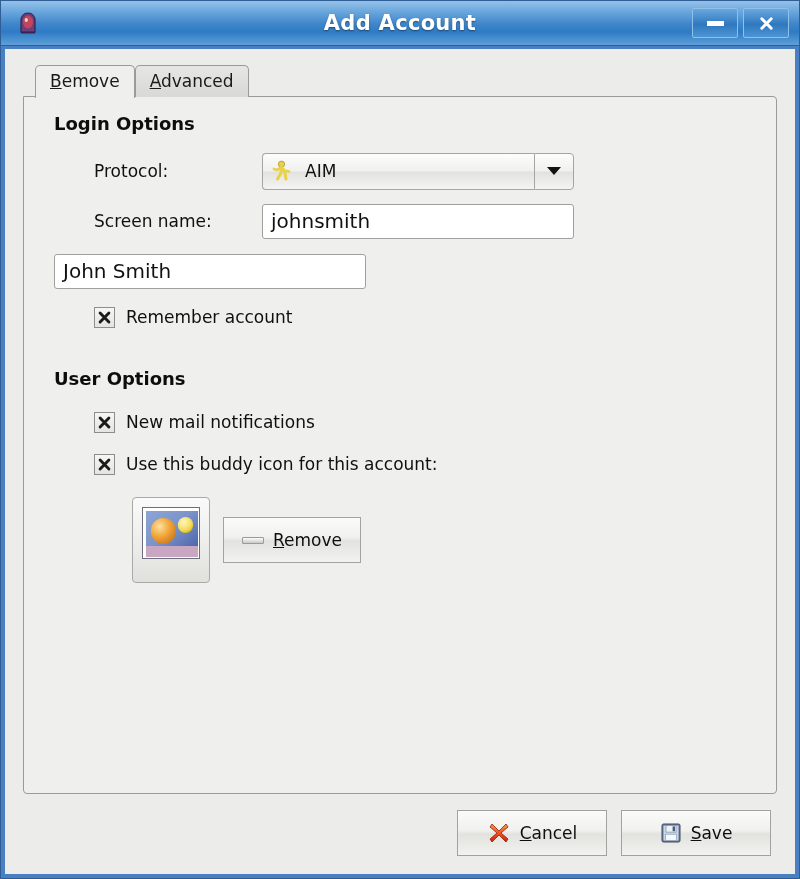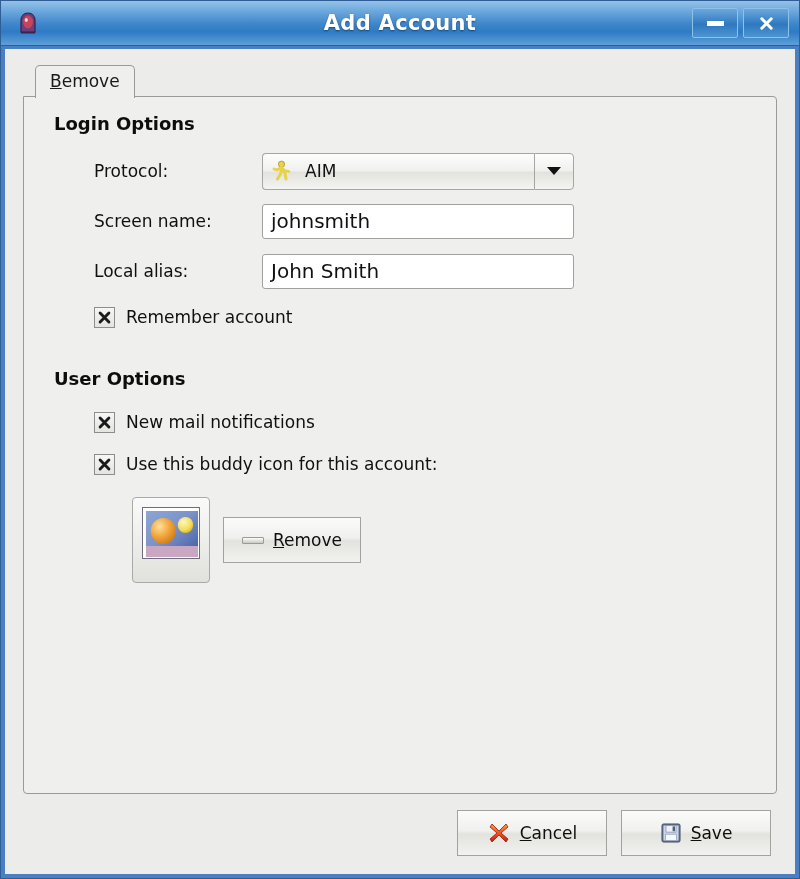--- a/index.html
+++ b/index.html
@@ -353,20 +353,23 @@
         </svg>
       </div>
     </div>
   </div>
 
   <div class="dialog-body">
 
     <div class="tabs-row">
       <div class="tab active">
         <u>B</u><span>emove</span>
+      </div>
+      <div class="tab">
+        <u>A</u><span>dvanced</span>
       </div>
     </div>
 
     <div class="tab-panel">
 
       <div class="section-title">Login Options</div>
 
       <div class="form-row">
         <div class="form-label">Protocol:</div>
         <div class="combo">
@@ -388,21 +391,20 @@
         </div>
       </div>
 
       <div class="form-row">
         <div class="form-label">Screen name:</div>
         <div class="field">johnsmith</div>
       </div>
 
 
       <div class="form-row">
-        <div class="form-label">Local alias:</div>
         <div class="field">John Smith</div>
       </div>
 
       <div class="check-row">
         <span class="checkbox">
           <svg viewBox="0 0 16 16" width="15" height="15">
             <path d="M3.3 3.3 L12.7 12.7 M12.7 3.3 L3.3 12.7" stroke="#1a1a1a" stroke-width="3.1" stroke-linecap="round"></path>
           </svg>
         </span>
         <span class="check-label">Remember account</span>

